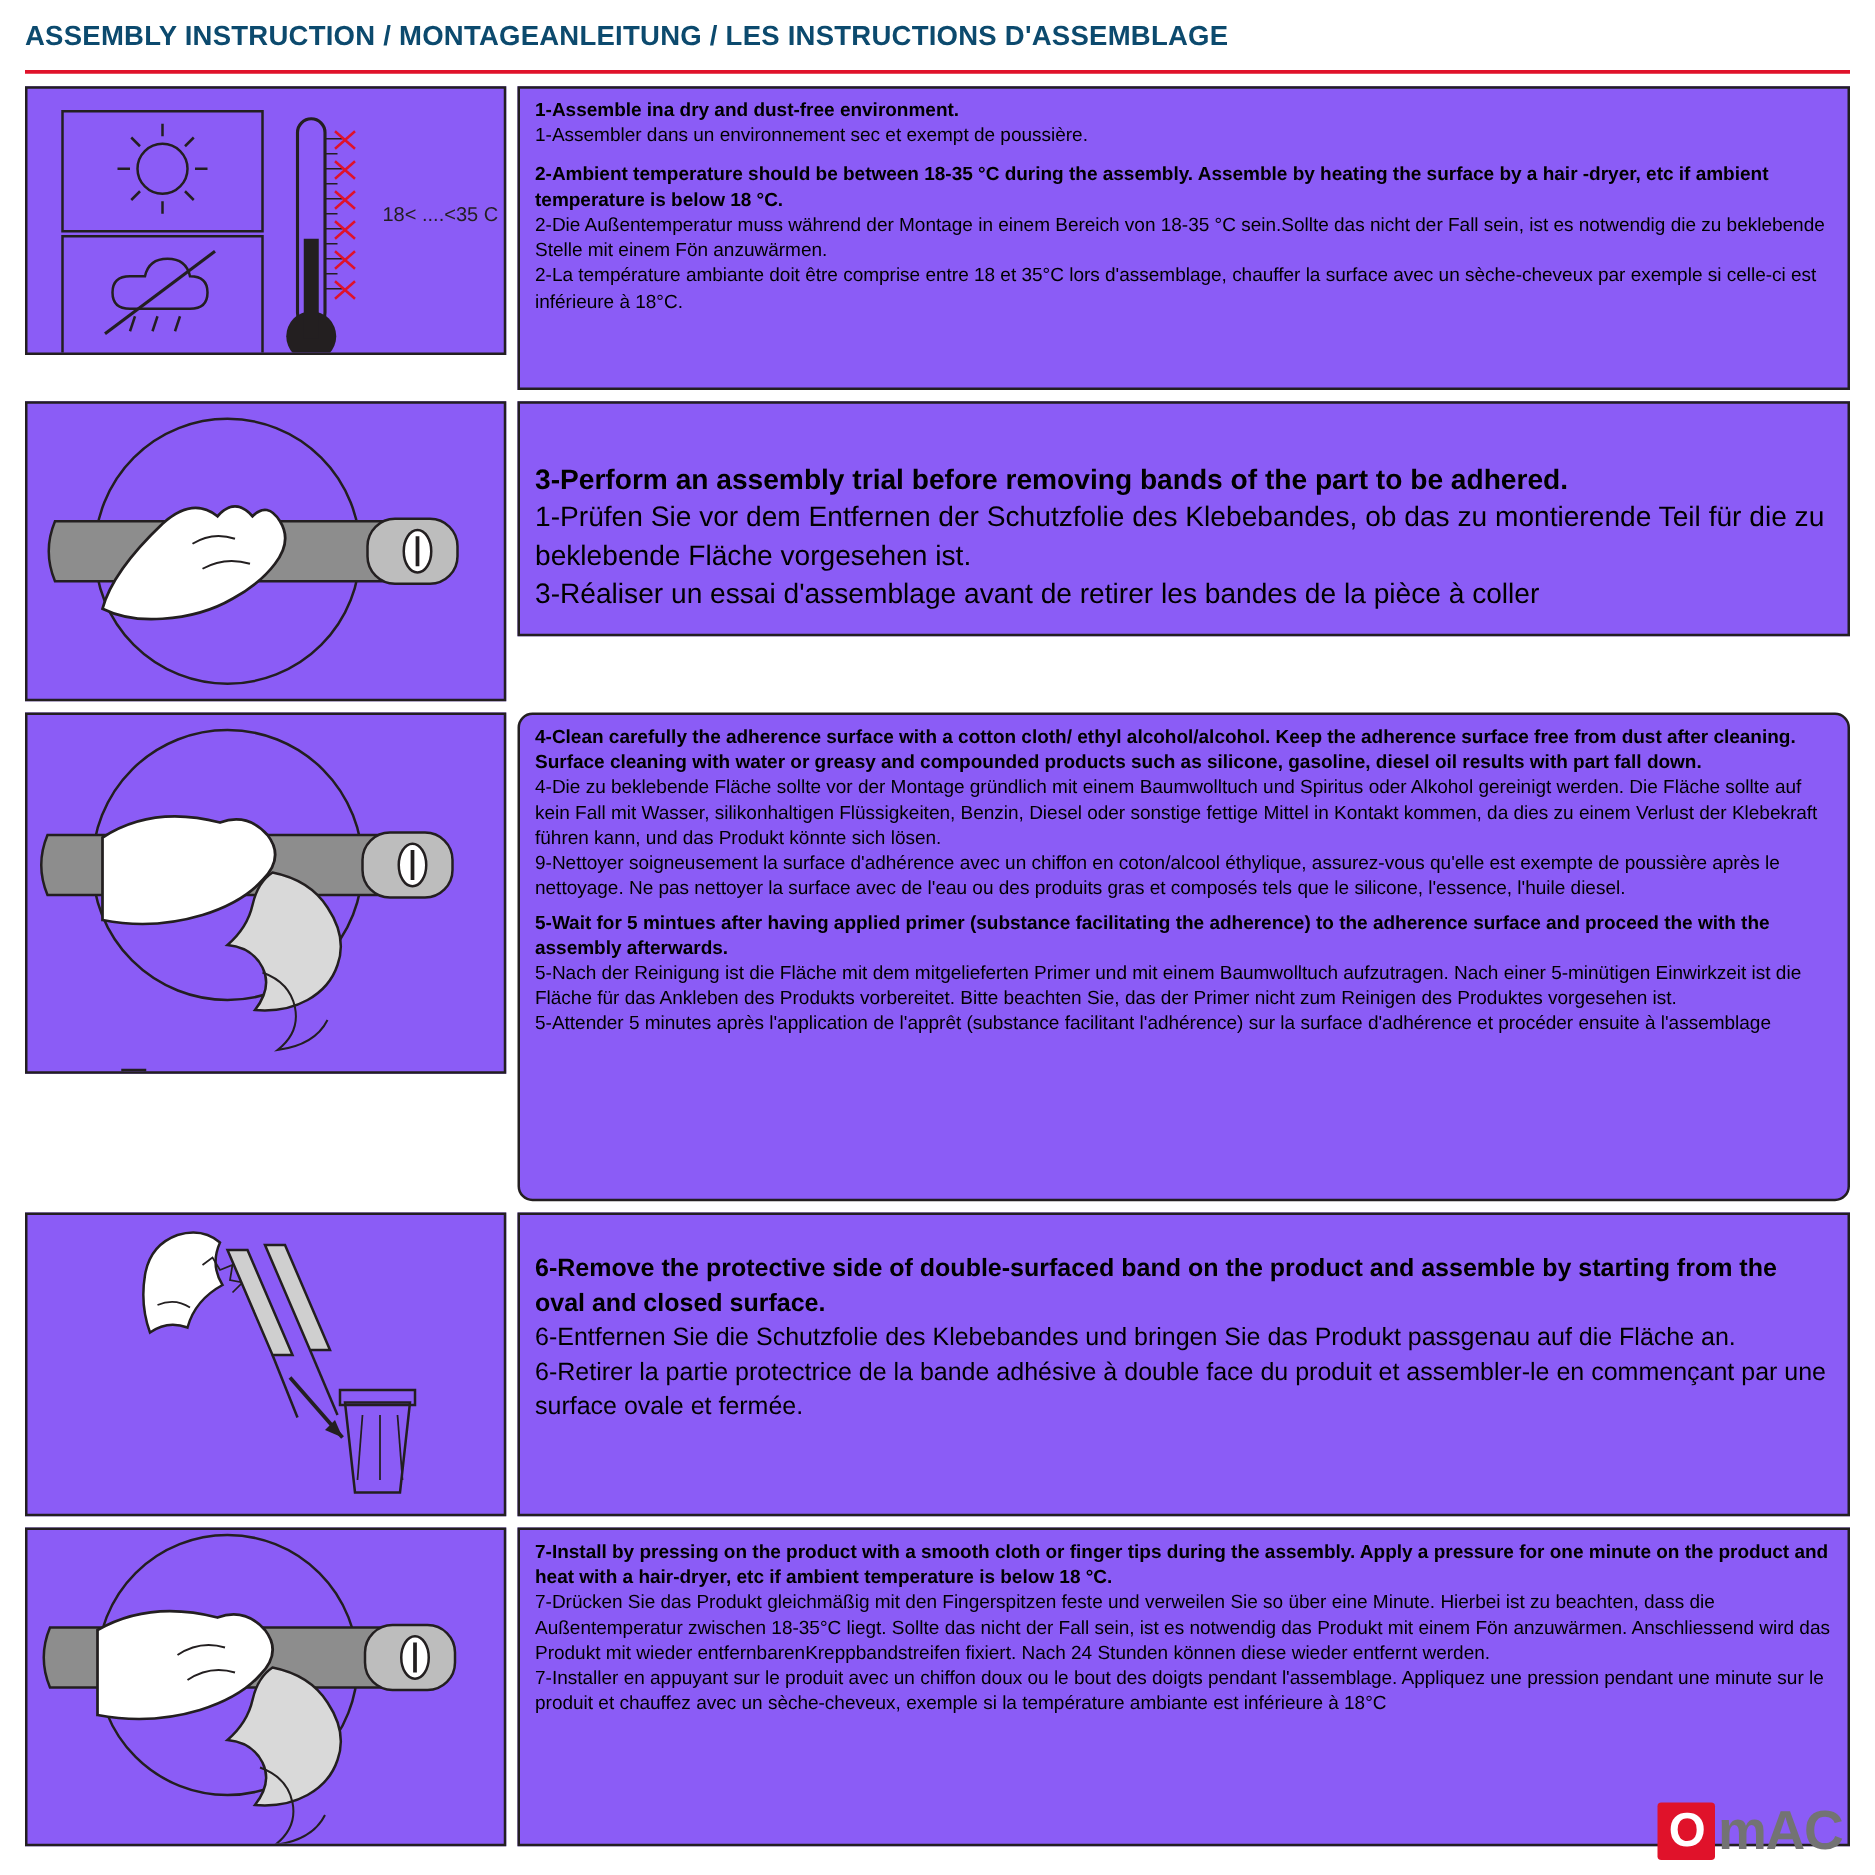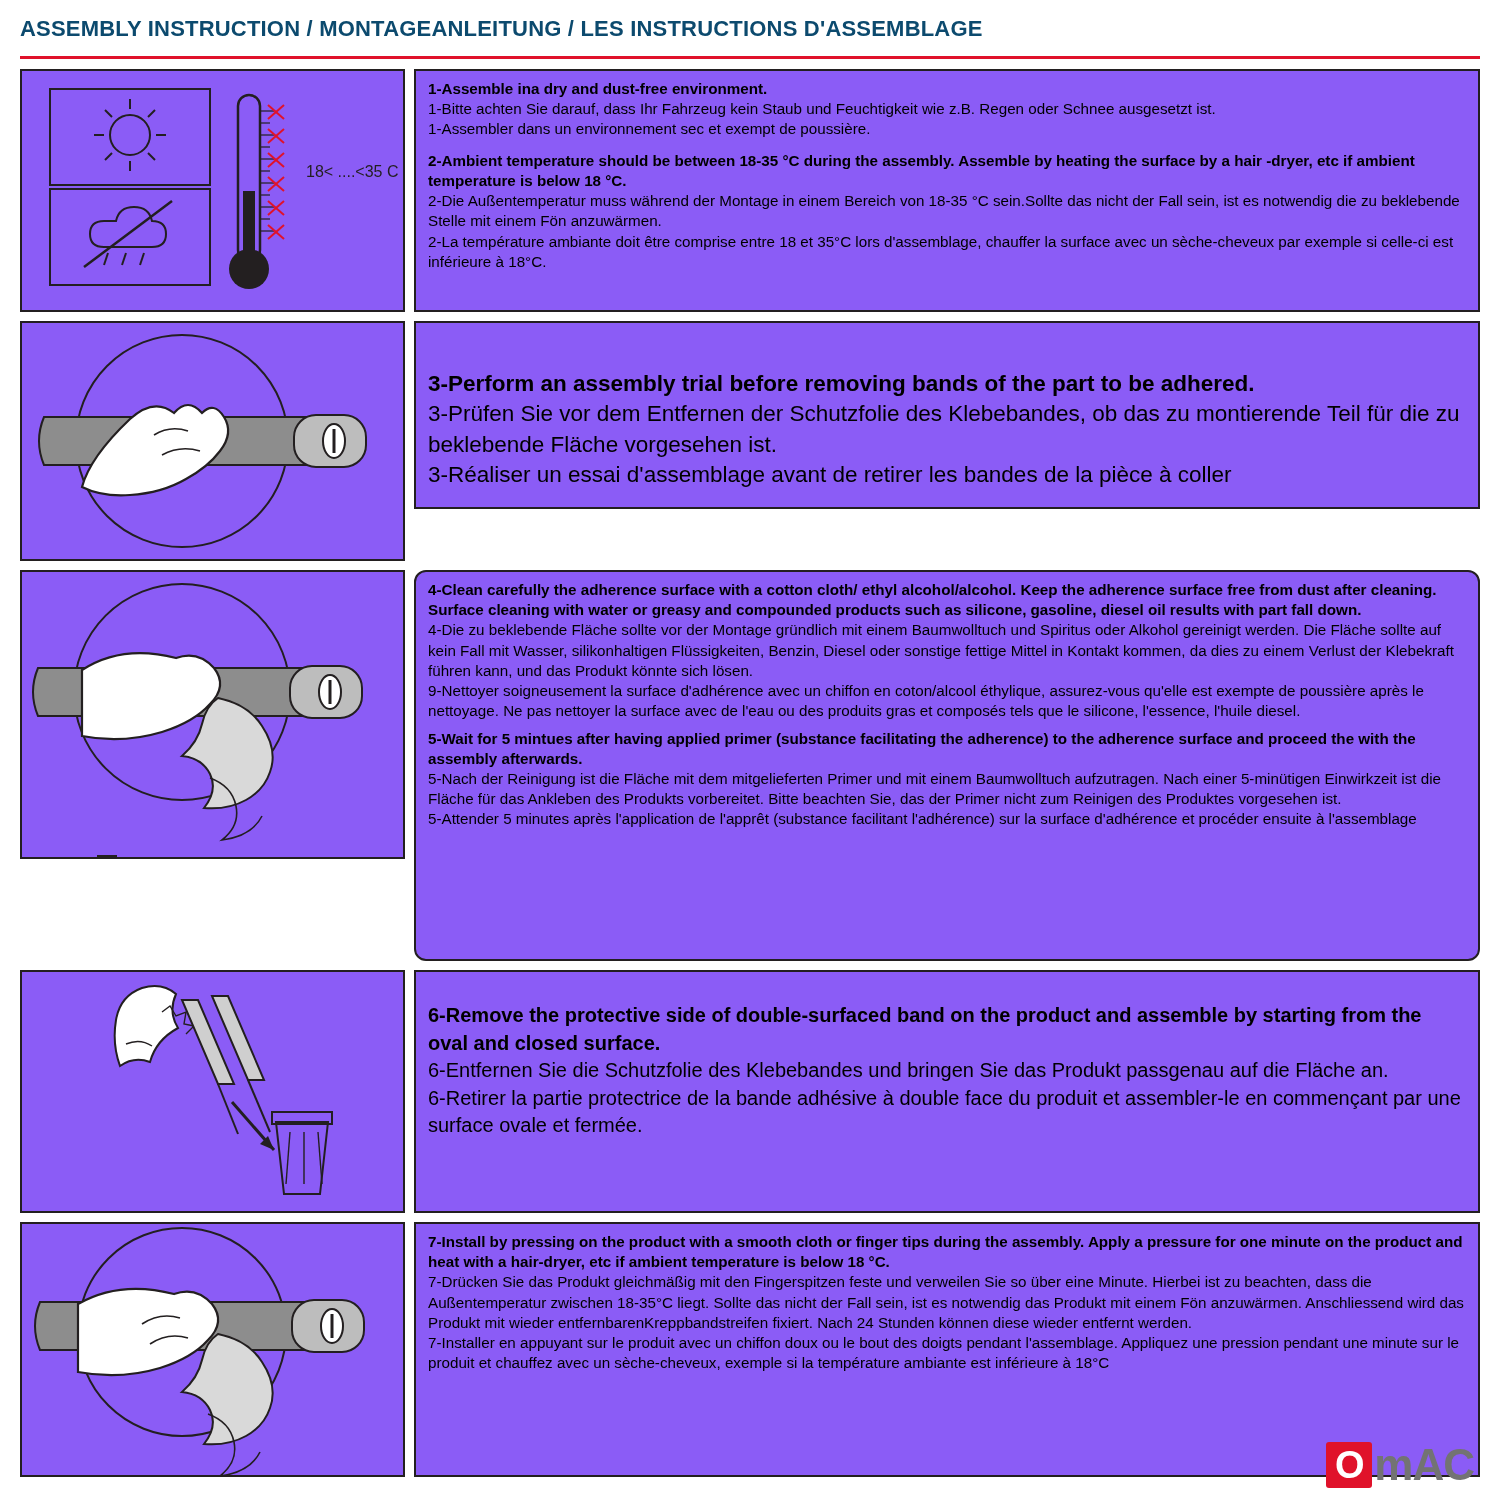--- a/index.html
+++ b/index.html
@@ -81,21 +81,21 @@
 </style>
 </head>
 <body>
 
 <div class="page">
 
   <div class="title">ASSEMBLY INSTRUCTION / MONTAGEANLEITUNG / LES INSTRUCTIONS D'ASSEMBLAGE</div>
   <div class="rule"></div>
 
   <div class="row s1">
-    <div class="cell img-cell" style="height:243px;">
+    <div class="cell img-cell" style="height:215px;">
       <svg width="381" height="239" viewBox="0 0 381 239">
         <rect x="28" y="18" width="160" height="96" fill="none" stroke="#231f20" stroke-width="2"></rect>
         <rect x="28" y="118" width="160" height="96" fill="none" stroke="#231f20" stroke-width="2"></rect>
 
         <circle cx="108" cy="64" r="20" fill="none" stroke="#231f20" stroke-width="2"></circle>
         <g stroke="#231f20" stroke-width="2">
           <line x1="108" y1="28" x2="108" y2="38"></line>
           <line x1="108" y1="90" x2="108" y2="100"></line>
           <line x1="72" y1="64" x2="82" y2="64"></line>
           <line x1="134" y1="64" x2="144" y2="64"></line>
@@ -141,21 +141,20 @@
           <line x1="246" y1="130" x2="262" y2="144"></line>
             <line x1="262" y1="130" x2="246" y2="144"></line>
           <line x1="246" y1="154" x2="262" y2="168"></line>
             <line x1="262" y1="154" x2="246" y2="168"></line>
         </g>
         <text x="284" y="106" font-family="Liberation Sans, sans-serif" font-size="16" fill="#231f20">18&lt; ....&lt;35 C</text>
       </svg>
     </div>
     <div class="cell txt-cell" style="height:243px;">
       <p class="b">1-Assemble ina dry and dust-free environment.</p>
-      <p>1-Bitte achten Sie darauf, dass Ihr Fahrzeug kein Staub und Feuchtigkeit wie z.B. Regen oder Schnee ausgesetzt ist.</p>
       <p>1-Assembler dans un environnement sec et exempt de poussière.</p>
       <div class="gap"></div>
       <p class="b">2-Ambient temperature should be between 18-35 °C  during the assembly. Assemble by heating the surface by a hair -dryer, etc if ambient temperature is below 18 °C.</p>
       <p>2-Die Außentemperatur muss während der Montage in einem Bereich von 18-35 °C  sein.Sollte das nicht der Fall sein, ist es notwendig die zu beklebende Stelle mit einem Fön anzuwärmen.</p>
       <p>2-La température ambiante doit être comprise entre 18 et 35°C lors d'assemblage, chauffer la surface avec un sèche-cheveux par exemple si celle-ci est inférieure à 18°C.</p>
     </div>
   </div>
 
   <div class="row s3">
     <div class="cell img-cell" style="height:240px;">
@@ -165,21 +164,21 @@
         <rect x="272" y="92" width="72" height="52" rx="22" fill="#bdbdbd" stroke="#231f20" stroke-width="2"></rect>
         <ellipse cx="312" cy="118" rx="11" ry="17" fill="#fff" stroke="#231f20" stroke-width="2"></ellipse>
         <line x1="312" y1="106" x2="312" y2="130" stroke="#231f20" stroke-width="3"></line>
         <path d="M108 96 q24 -22 44 -6 q14 -16 28 0 q12 -12 22 4 q10 16 -4 34 q-12 16 -34 28 q-24 14 -56 16 q-28 2 -48 -8 q8 -30 48 -68 z" fill="#fff" stroke="#231f20" stroke-width="2.2"></path>
         <path d="M132 112 q16 -10 34 -4" fill="none" stroke="#231f20" stroke-width="1.6"></path>
         <path d="M140 132 q18 -10 38 -4" fill="none" stroke="#231f20" stroke-width="1.6"></path>
       </svg>
     </div>
     <div class="cell txt-cell" style="height:188px;">
       <p class="b">3-Perform an assembly trial before removing bands of the part to be adhered.</p>
-      <p>3-Prüfen Sie vor dem Entfernen der Schutzfolie des Klebebandes, ob das zu montierende Teil für die zu beklebende Fläche vorgesehen ist.</p>
+      <p>1-Prüfen Sie vor dem Entfernen der Schutzfolie des Klebebandes, ob das zu montierende Teil für die zu beklebende Fläche vorgesehen ist.</p>
       <p>3-Réaliser un essai d'assemblage avant de retirer les bandes de la pièce à coller</p>
     </div>
   </div>
 
   <div class="row s4">
     <div class="cell img-cell" style="height:289px;">
       <svg width="381" height="387" viewBox="0 0 381 387">
         <circle cx="160" cy="120" r="108" fill="none" stroke="#231f20" stroke-width="2"></circle>
         <path d="M16 96 q-10 24 0 48 h300 q14 0 14 -24 q0 -24 -14 -24 z" fill="#8d8d8d" stroke="#231f20" stroke-width="2"></path>
         <rect x="268" y="94" width="72" height="52" rx="22" fill="#bdbdbd" stroke="#231f20" stroke-width="2"></rect>

